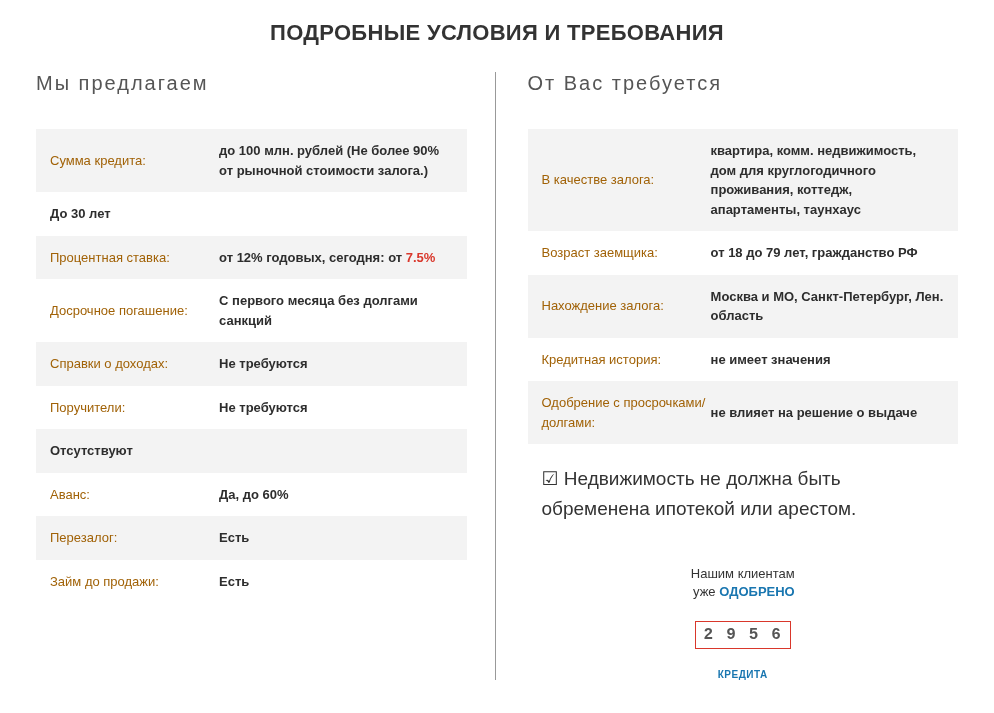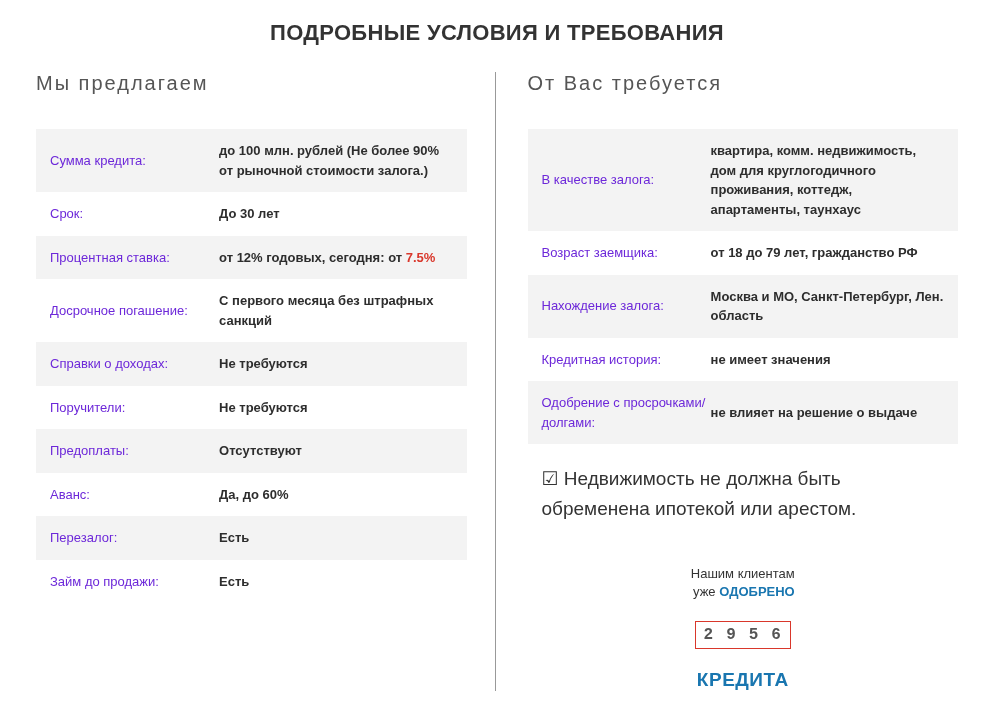--- a/index.html
+++ b/index.html
@@ -47,21 +47,21 @@
     line-height: 1.5;
   }
   .row:nth-child(odd) {
     background: #f3f3f3;
   }
   .row:nth-child(even) {
     background: #fff;
   }
   .row .label {
     flex: 0 0 42%;
-    color: #6d28d9;
+    color: #a16207;
   }
   .row .value {
     flex: 1;
     font-weight: bold;
     color: #2d2d2d;
   }
   .accent-red {
     color: #d9372b;
   }
   .note {
@@ -100,60 +100,58 @@
     font-weight: bold;
     letter-spacing: 1px;
     background: #fff;
   }
   .counter span {
     position: relative;
   }
   .kredit {
     color: #1976b0;
     font-weight: bold;
-    font-size: 19px;
+    font-size: 10px;
     letter-spacing: 0.5px;
   }
 </style>
 </head>
 <body>
 
 <h1 class="page-title">ПОДРОБНЫЕ УСЛОВИЯ И ТРЕБОВАНИЯ</h1>
 
 <div class="columns">
 
   <div class="col col-left">
     <h2 class="col-heading">Мы предлагаем</h2>
     <div class="rows">
       <div class="row">
         <div class="label">Сумма кредита:</div>
         <div class="value">до 100 млн. рублей (Не более 90% от рыночной стоимости залога.)</div>
       </div>
       <div class="row">
-        <div class="label">Срок:</div>
         <div class="value">До 30 лет</div>
       </div>
       <div class="row">
         <div class="label">Процентная ставка:</div>
         <div class="value"><span>от 12% годовых, сегодня: от </span><span class="accent-red">7.5%</span></div>
       </div>
       <div class="row">
         <div class="label">Досрочное погашение:</div>
-        <div class="value">С первого месяца без штрафных санкций</div>
+        <div class="value">С первого месяца без долгами санкций</div>
       </div>
       <div class="row">
         <div class="label">Справки о доходах:</div>
         <div class="value">Не требуются</div>
       </div>
       <div class="row">
         <div class="label">Поручители:</div>
         <div class="value">Не требуются</div>
       </div>
       <div class="row">
-        <div class="label">Предоплаты:</div>
         <div class="value">Отсутствуют</div>
       </div>
       <div class="row">
         <div class="label">Аванс:</div>
         <div class="value">Да, до 60%</div>
       </div>
       <div class="row">
         <div class="label">Перезалог:</div>
         <div class="value">Есть</div>
       </div>

